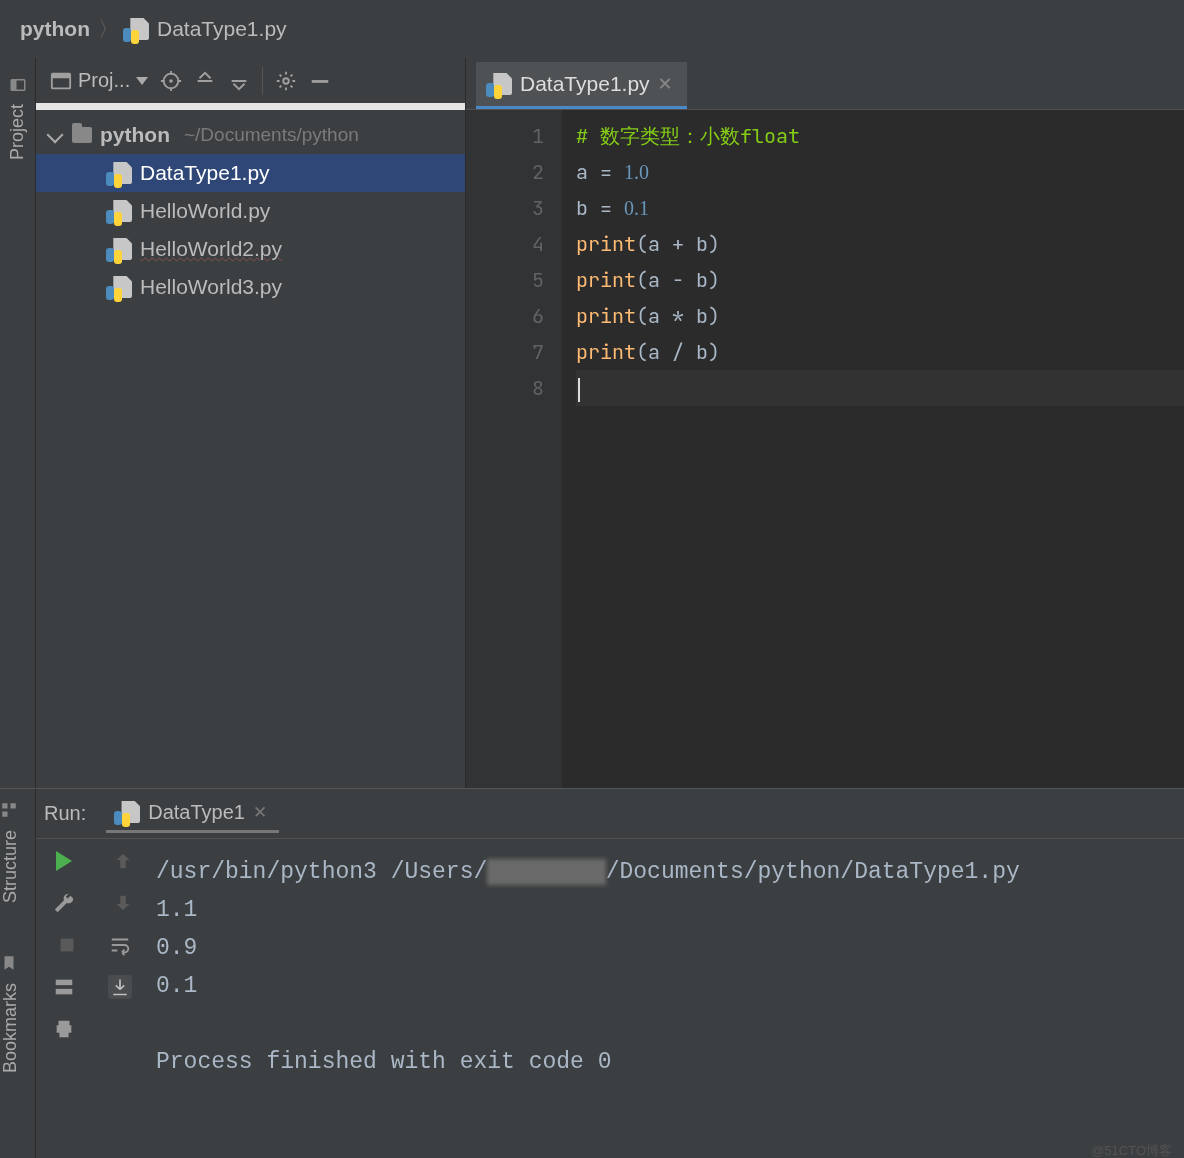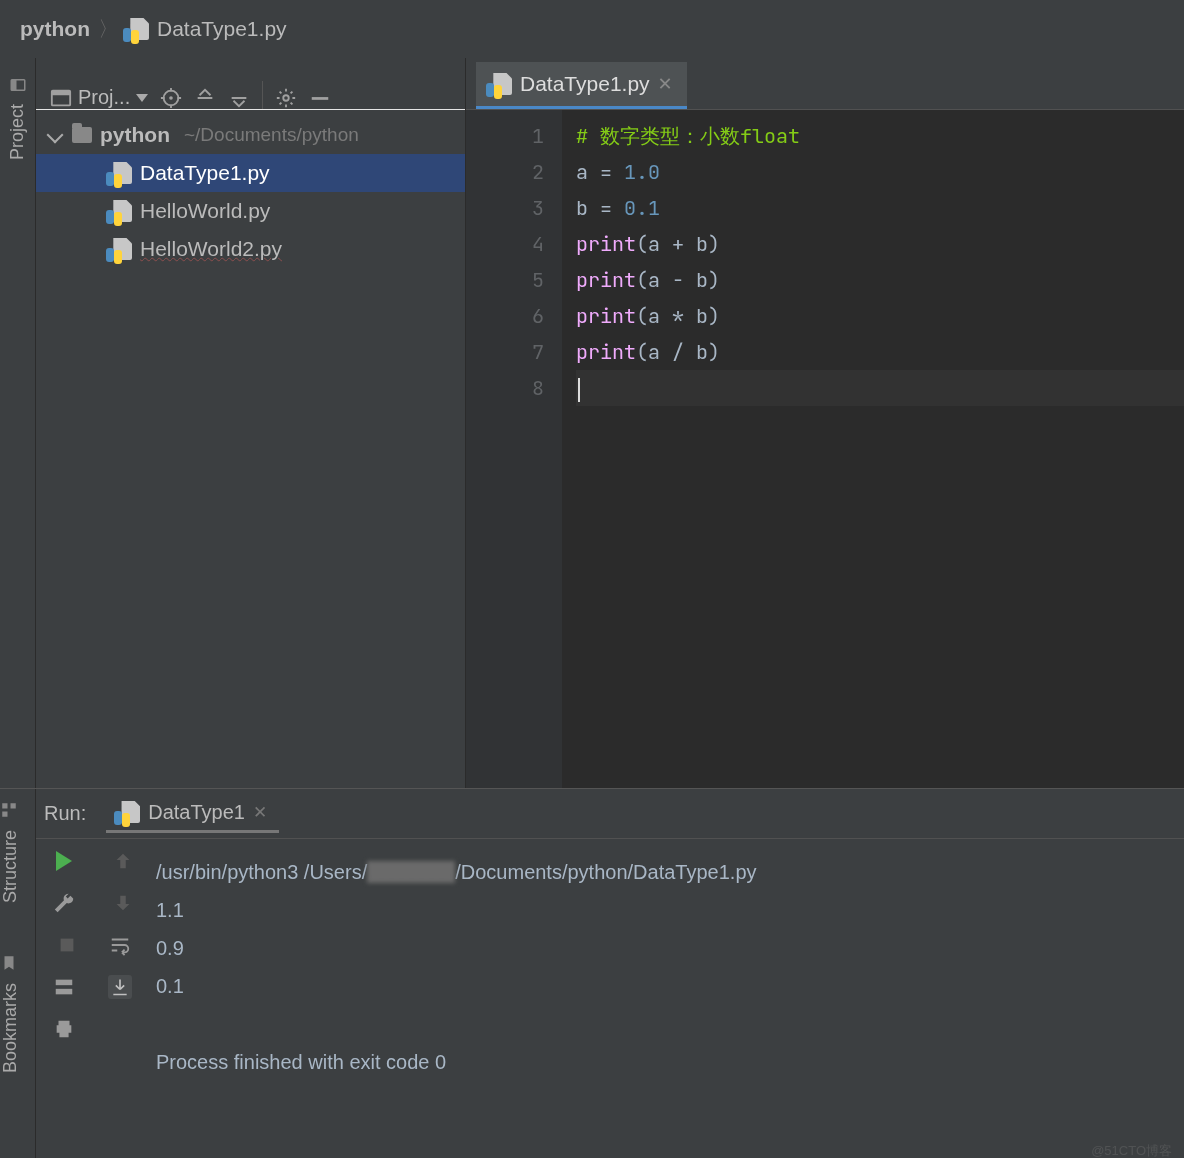--- a/index.html
+++ b/index.html
@@ -13,21 +13,21 @@
 
 .main { flex:0 0 730px; display:flex; }
 
 
 .leftstripe { width:36px; background:#3c3f41; border-right:1px solid #2b2b2b; display:flex; flex-direction:column; align-items:center; padding-top:18px; gap:4px; }
 .vlabel { writing-mode:vertical-rl; transform:rotate(180deg); font-size:18px; color:#aaa; padding:6px 0; }
 .stripe-ic { width:18px; height:18px; fill:#888; }
 
 
 .sidebar { width:430px; background:#3c3f41; border-right:1px solid #2b2b2b; display:flex; flex-direction:column; }
-.tb { height:52px; display:flex; align-items:flex-end; gap:12px; padding:0 14px; border-bottom:1px solid #e5e5e5; position:relative; }
+.tb { height:52px; display:flex; align-items:center; gap:12px; padding:0 14px; border-bottom:7px solid #e5e5e5; position:relative; }
 .tb .proj-btn { display:flex; align-items:center; gap:6px; font-size:20px; }
 .tb .sep2 { width:1px; height:28px; background:#555; }
 .tb svg.ic { width:22px; height:22px; fill:#a0a0a0; }
 
 .tree { flex:1; padding-top:6px; font-size:21px; }
 .tree-row { display:flex; align-items:center; height:38px; padding-left:10px; gap:8px; }
 .tree-row.selected { background:#2f4777; color:#fff; }
 .tree-row .chev { width:18px; display:flex; justify-content:center; }
 .tree-row .ind { display:inline-block; }
 .dim { color:#7a7a7a; margin-left:6px; font-size:19px; }
@@ -35,37 +35,37 @@
 
 
 .editor { flex:1; background:#2b2b2b; display:flex; flex-direction:column; }
 .tabs { height:52px; display:flex; align-items:flex-end; background:#3c3f41; border-bottom:1px solid #515151; padding-left:10px; }
 .tab { display:flex; align-items:center; gap:8px; padding:10px 14px; background:#4e5254; color:#ddd; font-size:21px; border-bottom:3px solid #4a88c7; }
 .tab .close { color:#888; font-size:18px; }
 .codearea { flex:1; display:flex; background:#2b2b2b; }
 .gutter { width:96px; background:#313335; color:#606366; text-align:right; padding:8px 18px 0 0; font-family:"JetBrains Mono",Menlo,monospace; font-size:20px; line-height:36px; }
 .code { flex:1; padding:8px 0 0 14px; font-family:"JetBrains Mono",Menlo,monospace; font-size:20px; line-height:36px; white-space:pre; }
 .code .cm { color:#84cc16; }
-.code .num { color:#6897bb; }
-.code .fn { color:#f0abfc; }
+.code .num { color:#6897bb;font-family:Liberation Serif, serif; }
+.code .fn { color:#fdba74; }
 .code .pl { color:#a9b7c6; }
 .code .cur-line { background:#323232; display:block; }
 .caret { display:inline-block; width:2px; height:24px; background:#ddd; vertical-align:middle; margin-left:2px; }
 
 
 .runpanel { flex:1; border-top:1px solid #555; display:flex; }
 .runleft { width:36px; border-right:1px solid #2b2b2b; display:flex; flex-direction:column; align-items:center; padding-top:12px; gap:40px; }
 .runbody { flex:1; display:flex; flex-direction:column; }
 .runhdr { height:50px; display:flex; align-items:center; padding-left:8px; gap:20px; font-size:20px; border-bottom:1px solid #515151; }
 .runtab { display:flex; align-items:center; gap:8px; padding:6px 12px; border-bottom:3px solid #777; }
 .runtab .close { color:#777; font-size:17px; }
 .runcontent { flex:1; display:flex; position:relative; }
 .runicons { width:56px; display:flex; flex-direction:column; align-items:center; padding-top:10px; gap:18px; }
 .runicons2 { width:56px; display:flex; flex-direction:column; align-items:center; padding-top:10px; gap:18px; }
-.console { flex:1; padding:14px 0 0 8px; font-family:Liberation Sans, sans-serif; font-size:20px; line-height:38px; color:#a9b7c6; white-space:pre; }
+.console { flex:1; padding:14px 0 0 8px; font-family:Liberation Mono, monospace; font-size:23px; line-height:38px; color:#a9b7c6; white-space:pre; }
 .blur { background:#6a6a6a; color:#6a6a6a; padding:0 4px; filter:blur(2px); }
 .wm { position:absolute; right:12px; bottom:-2px; font-size:13px; color:#777; opacity:.35; }
 
 
 .py-ic { width:22px; height:22px; position:relative; display:inline-block; }
 .py-ic::before { content:""; position:absolute; inset:0; background:#c7c7c7; clip-path:polygon(15% 0,75% 0,100% 25%,100% 100%,15% 100%); border-radius:2px; }
 .py-s { position:absolute; left:-4px; bottom:-4px; width:16px; height:16px; }
 .py-s::before, .py-s::after { content:""; position:absolute; width:8px; height:14px; border-radius:3px; }
 .py-s::before { background:#4b8bbe; left:0; top:0; }
 .py-s::after { background:#ffd43b; right:0; bottom:0; }
@@ -173,20 +173,27 @@
                 <span class="py-s"></span>
               </span>
               <span class="">HelloWorld.py</span>
             </div>
             <div class="tree-row">
               <span class="ind" style="width:56px"></span>
               <span class="py-ic">
                 <span class="py-s"></span>
               </span>
               <span class="underl">HelloWorld2.py</span>
+            </div>
+            <div class="tree-row">
+              <span class="ind" style="width:56px"></span>
+              <span class="py-ic">
+                <span class="py-s"></span>
+              </span>
+              <span class="">HelloWorld3.py</span>
             </div>
           </div>
       </div>
     </div>
 
     <div class="editor">
       <div class="tabs">
         <div class="tab">
           <span class="py-ic">
               <span class="py-s"></span>

